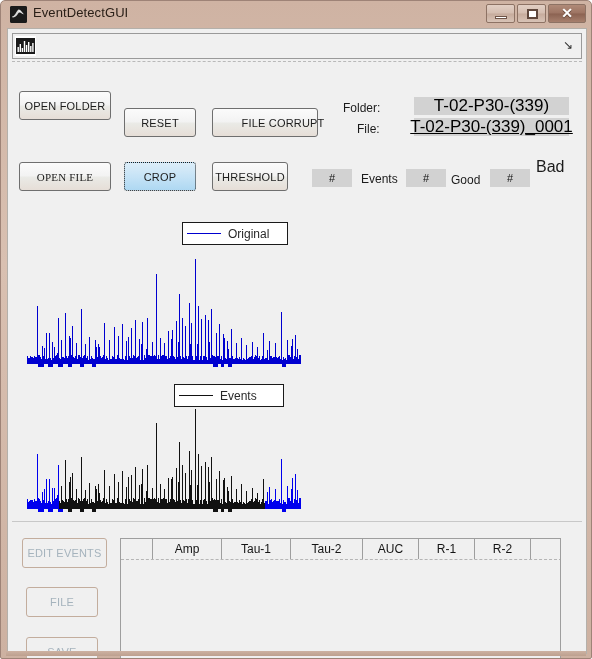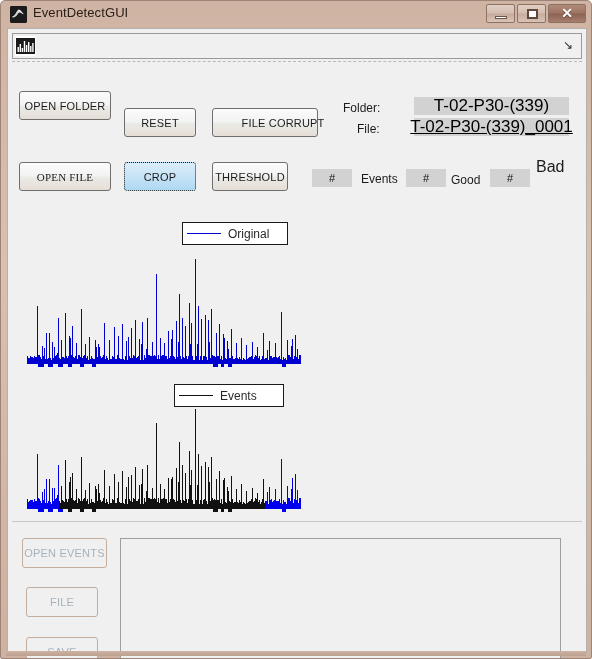--- a/index.html
+++ b/index.html
@@ -1596,24 +1596,34 @@
           <line x1="275.90999999999997" x2="275.90999999999997" y1="128" y2="111" stroke="#0000ee" stroke-width="1" shape-rendering="crispEdges"></line>
         </svg>
     </div>
     <div class="legendbox black" style="left:166px; top:355px; width:110px; height:23px;">
       <span class="swatch"></span>
       <span>Events</span>
     </div>
 
     <div id="divider"></div>
 
-    <div class="btn disabled" style="left:14px; top:509px; width:85px; height:30px;">OPEN EVENTS</div>
+    <div class="btn disabled" style="left:14px; top:509px; width:85px; height:30px;">EDIT EVENTS</div>
     <div class="btn disabled" style="left:18px; top:558px; width:72px; height:30px;">FILE</div>
     <div class="btn disabled" style="left:18px; top:608px; width:72px; height:30px;">SAVE</div>
 
     <div id="table-wrap">
+      <div id="table-head">
+          <div class="th" style="width: 32px;"></div>
+          <div class="th" style="width: 69px;">Amp</div>
+          <div class="th" style="width: 69px;">Tau-1</div>
+          <div class="th" style="width: 72px;">Tau-2</div>
+          <div class="th" style="width: 56px;">AUC</div>
+          <div class="th" style="width: 56px;">R-1</div>
+          <div class="th" style="width: 56px;">R-2</div>
+          <div class="th" style="width: 31px;"></div>
+        </div>
       <div id="table-body"></div>
     </div>
 
   </div>
 </div>
 
 <div id="bottom-bevel"></div>
 
 </body></html>

